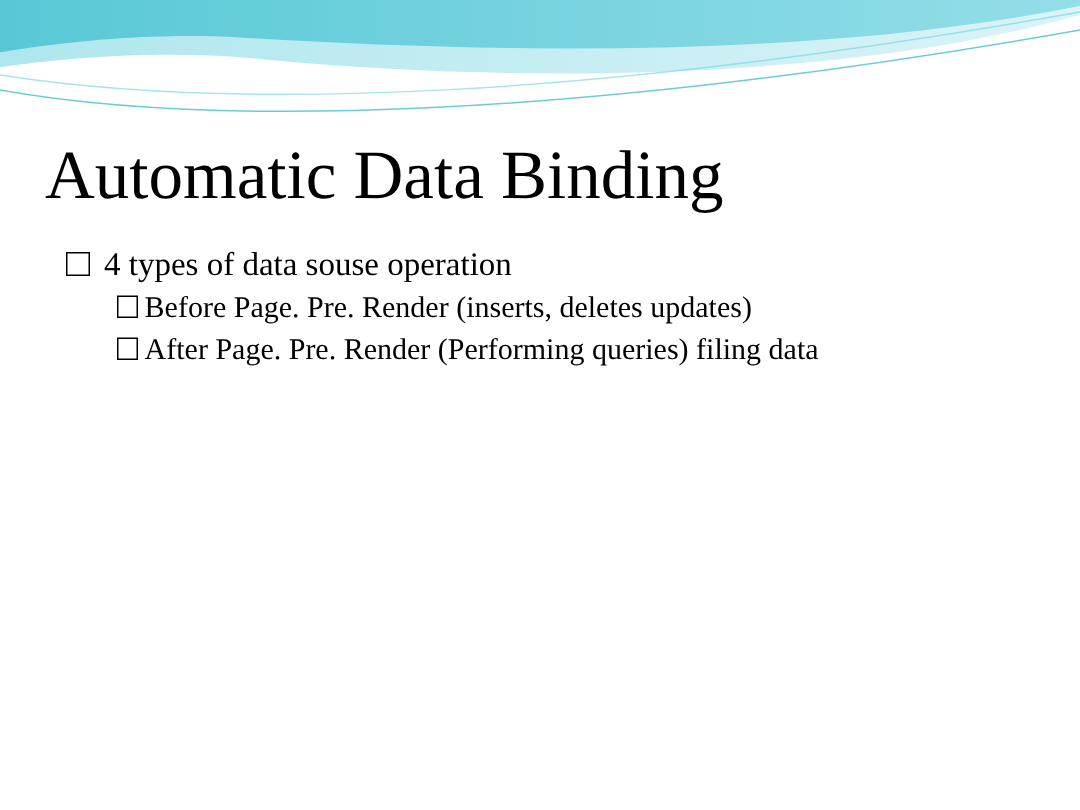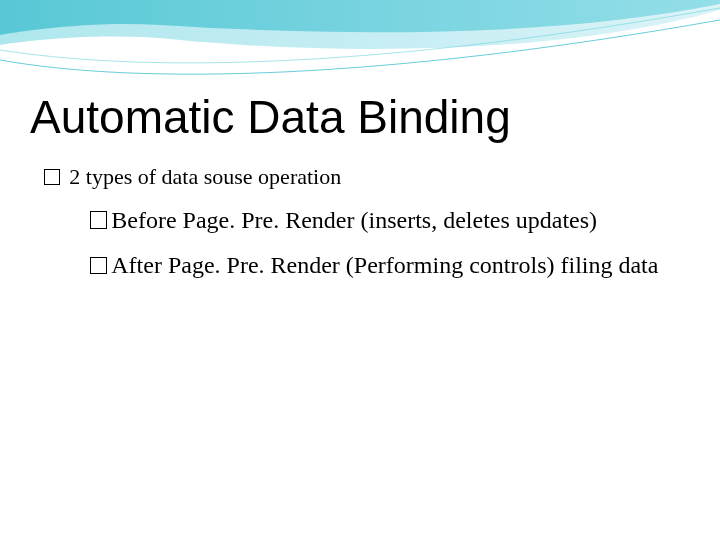--- a/index.html
+++ b/index.html
@@ -1,23 +1,23 @@
 <!DOCTYPE html>
 <html><head>
 <meta charset="utf-8">
 <style>
   html,body{margin:0;padding:0}
   body{width:720px;height:540px;background:#fff;font-family:Georgia,'Times New Roman',serif;position:relative;overflow:hidden;color:#000}
   .swoosh{position:absolute;top:0;left:0;width:720px;height:110px;pointer-events:none}
   .content{position:absolute;top:90px;left:0;width:720px;padding:0 30px;box-sizing:border-box}
-  h1{font-family:Liberation Sans, sans-serif;font-weight:400;font-size:46px;margin:0 0 18px;color:#000}
+  h1{font-family:Liberation Serif, serif;font-weight:400;font-size:46px;margin:0 0 18px;color:#000}
   .lvl1{list-style:none;padding:0;margin:0 0 0 14px}
   .lvl1>li{font-size:22px;line-height:1.35;margin:0;color:#000}
   .lvl2{list-style:none;padding:0;margin:0 0 0 34px}
-  .lvl2>li{font-size:24px;line-height:1.4;margin:12px;color:#000}
+  .lvl2>li{font-size:20px;line-height:1.4;margin:0;color:#000}
   .sq{display:inline-block;width:.72em;height:.72em;border:1px solid #000;box-sizing:border-box;margin-right:4px;vertical-align:baseline;position:relative;top:1px}
 </style>
 </head>
 <body>
 
 <svg class="swoosh" viewBox="0 0 720 110" preserveAspectRatio="none">
   <defs>
     <linearGradient id="g1" x1="0" y1="0" x2="1" y2="0">
       <stop offset="0" stop-color="#2ab7c9"></stop>
         <stop offset="1" stop-color="#6dd3e0"></stop>
@@ -29,20 +29,20 @@
   </defs>
   <path d="M0,0 L720,0 L720,10 C560,55 340,55 180,40 C90,30 0,45 0,45 Z" fill="url(#g2)" opacity="0.55"></path>
   <path d="M0,0 L720,0 L720,4 C540,40 320,35 160,25 C80,20 0,35 0,35 Z" fill="url(#g1)" opacity="0.65"></path>
   <path d="M0,60 C140,85 380,80 720,20" stroke="#2ab7c9" stroke-width="1" fill="none" opacity="0.7"></path>
   <path d="M0,50 C160,75 400,65 720,8" stroke="#6dd3e0" stroke-width="1" fill="none" opacity="0.6"></path>
 </svg>
 
 <div class="content">
   <h1>Automatic Data Binding</h1>
   <ul class="lvl1">
-    <li><span class="sq"></span><span> 2 types of data souse operation</span>
+    <li><span class="sq"></span><span> 4 types of data souse operation</span>
       <ul class="lvl2">
         <li><span class="sq"></span><span>Before Page. Pre. Render (inserts, deletes updates)</span></li>
-        <li><span class="sq"></span><span>After Page. Pre. Render (Performing controls) filing data</span></li>
+        <li><span class="sq"></span><span>After Page. Pre. Render (Performing queries) filing data</span></li>
       </ul>
     </li>
   </ul>
 </div>
 
 </body></html>

